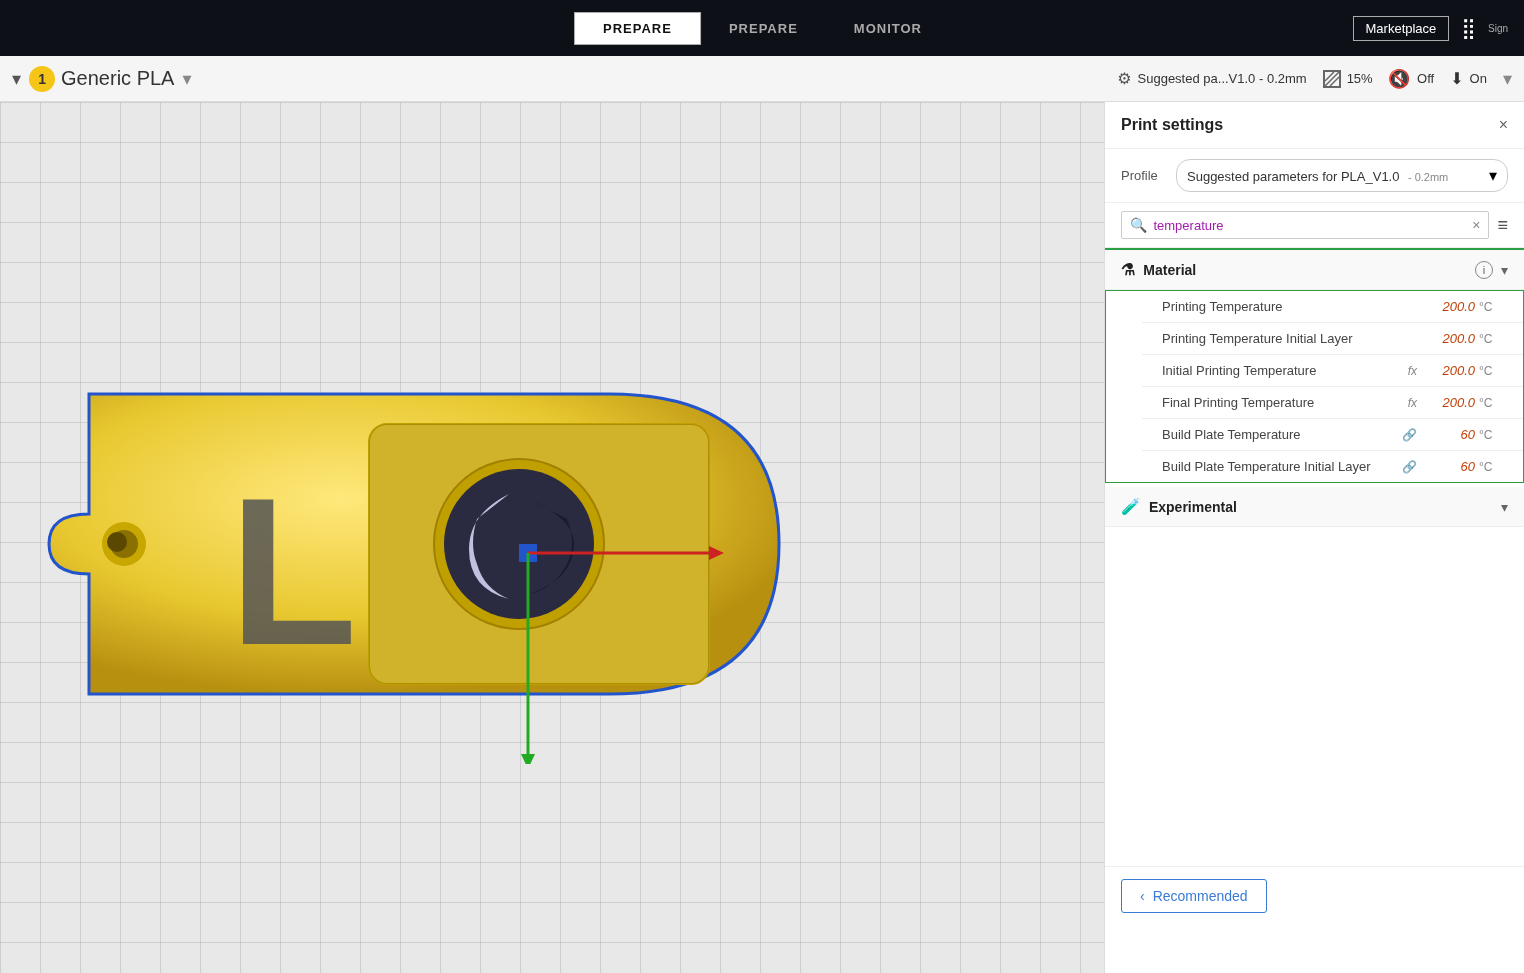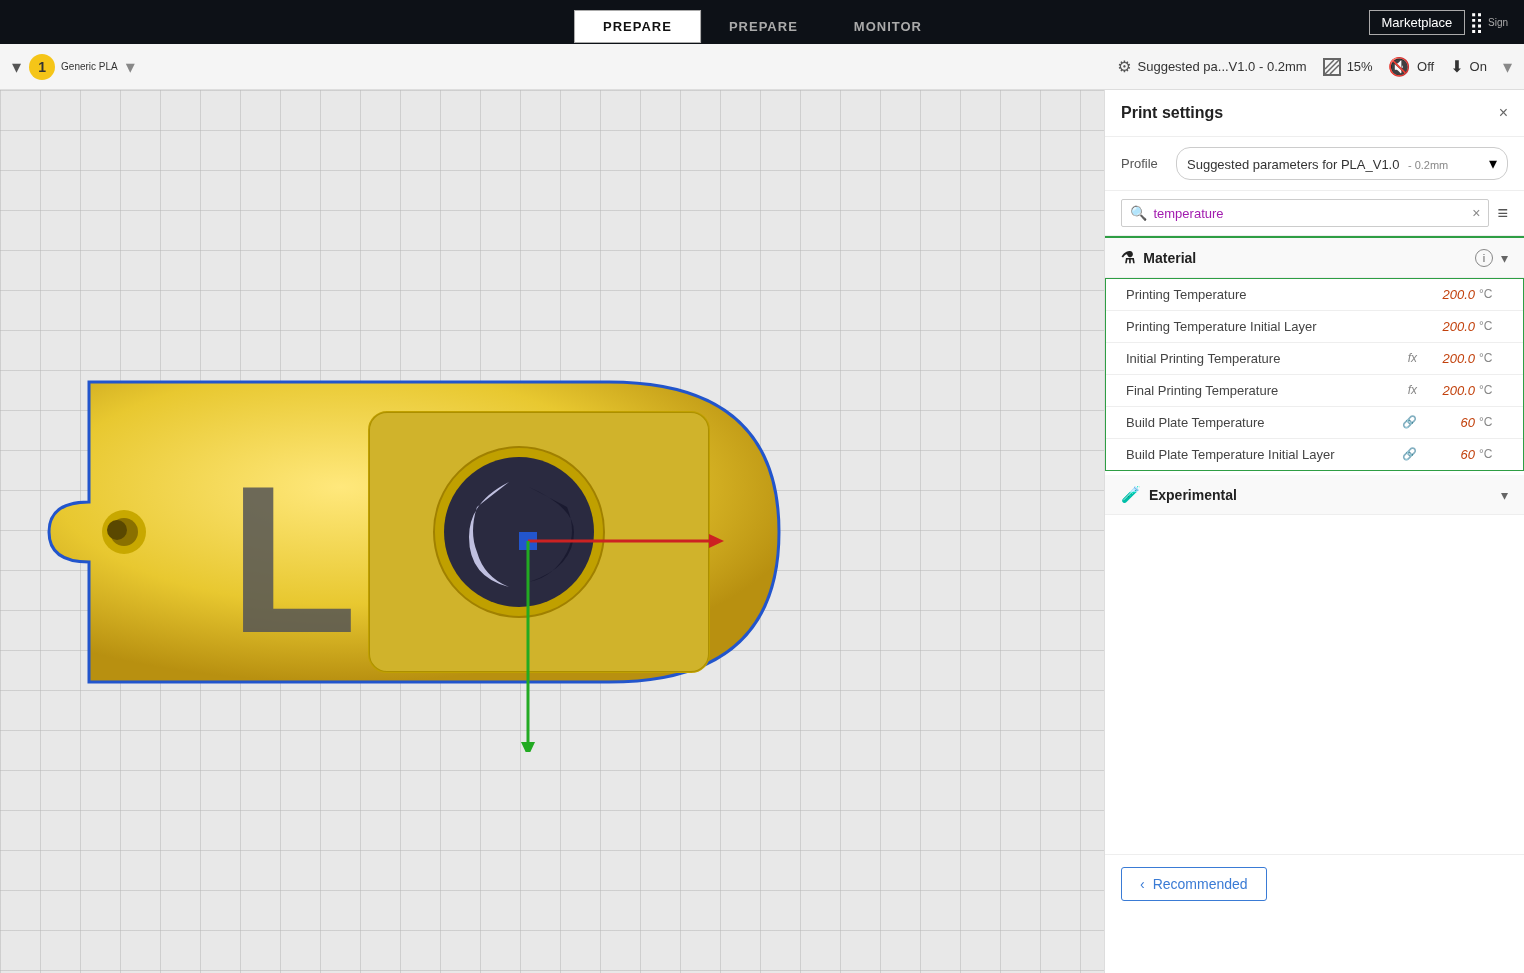--- a/index.html
+++ b/index.html
@@ -1,22 +1,23 @@
 <!DOCTYPE html>
 <html><head>
   <meta charset="utf-8">
   <style>
     * { box-sizing: border-box; margin: 0; padding: 0; }
     body { font-family: 'Segoe UI', Arial, sans-serif; background: #1a1a2e; width: 1524px; height: 973px; overflow: hidden; }
 
     
     .top-nav {
       background: #0d1117;
-      height: 44px;
-      display: flex;
+      height: 56px;
+      display: flex;
+      align-items: center;
       justify-content: space-between;
       padding: 10px 16px;
     }
     .nav-tabs {
       display: flex;
       gap: 0;
       position: absolute;
       left: 50%;
       transform: translateX(-50%);
     }
@@ -31,21 +32,21 @@
       background: transparent;
     }
     .nav-tab.active {
       color: #111;
       background: #fff;
       border: 1.5px solid #aaa;
     }
     .nav-right {
       display: flex;
       align-items: center;
-      gap: 4px;
+      gap: 12px;
       margin-left: auto;
     }
     .marketplace-btn {
       border: 1.5px solid #aaa;
       background: transparent;
       color: #fff;
       font-size: 13px;
       padding: 4px 12px;
       cursor: pointer;
     }
@@ -90,21 +91,21 @@
       background: #f5c518;
       border-radius: 50%;
       display: flex;
       align-items: center;
       justify-content: center;
       font-weight: bold;
       font-size: 14px;
       color: #333;
     }
     .printer-name {
-      font-size: 10px;
+      font-size: 20px;
       color: #333;
     }
     .toolbar-right {
       display: flex;
       align-items: center;
       gap: 16px;
     }
     .toolbar-item {
       display: flex;
       align-items: center;
@@ -270,24 +271,25 @@
       gap: 8px;
     }
 
     
     .settings-table {
       border: 1.5px solid #2e9e44;
       margin: 0;
     }
     .settings-row {
       display: flex;
-      align-items: flex-start;
+      align-items: center;
       padding: 8px 20px;
       border-bottom: 1px solid #eee;
       background: #fff;
+      margin-left: 36px;
     }
     .settings-row:last-child {
       border-bottom: none;
     }
     .settings-label {
       flex: 1;
       font-size: 13px;
       color: #444;
     }
     .settings-link-icon {

